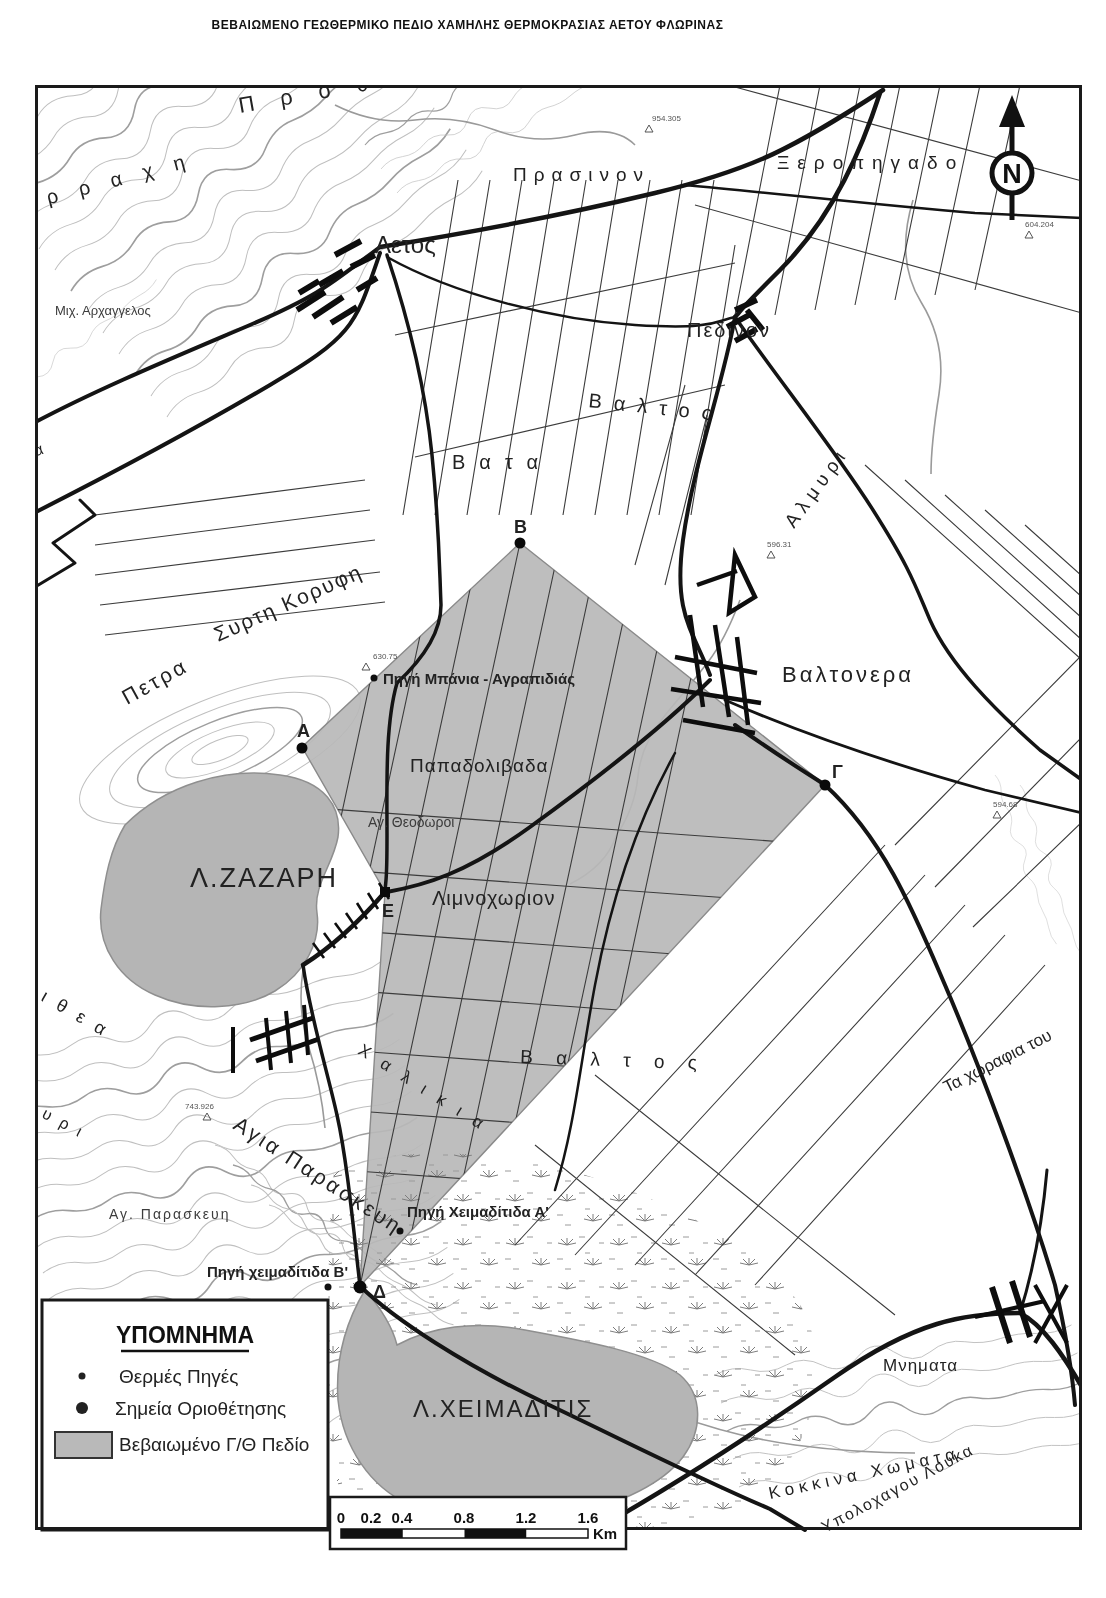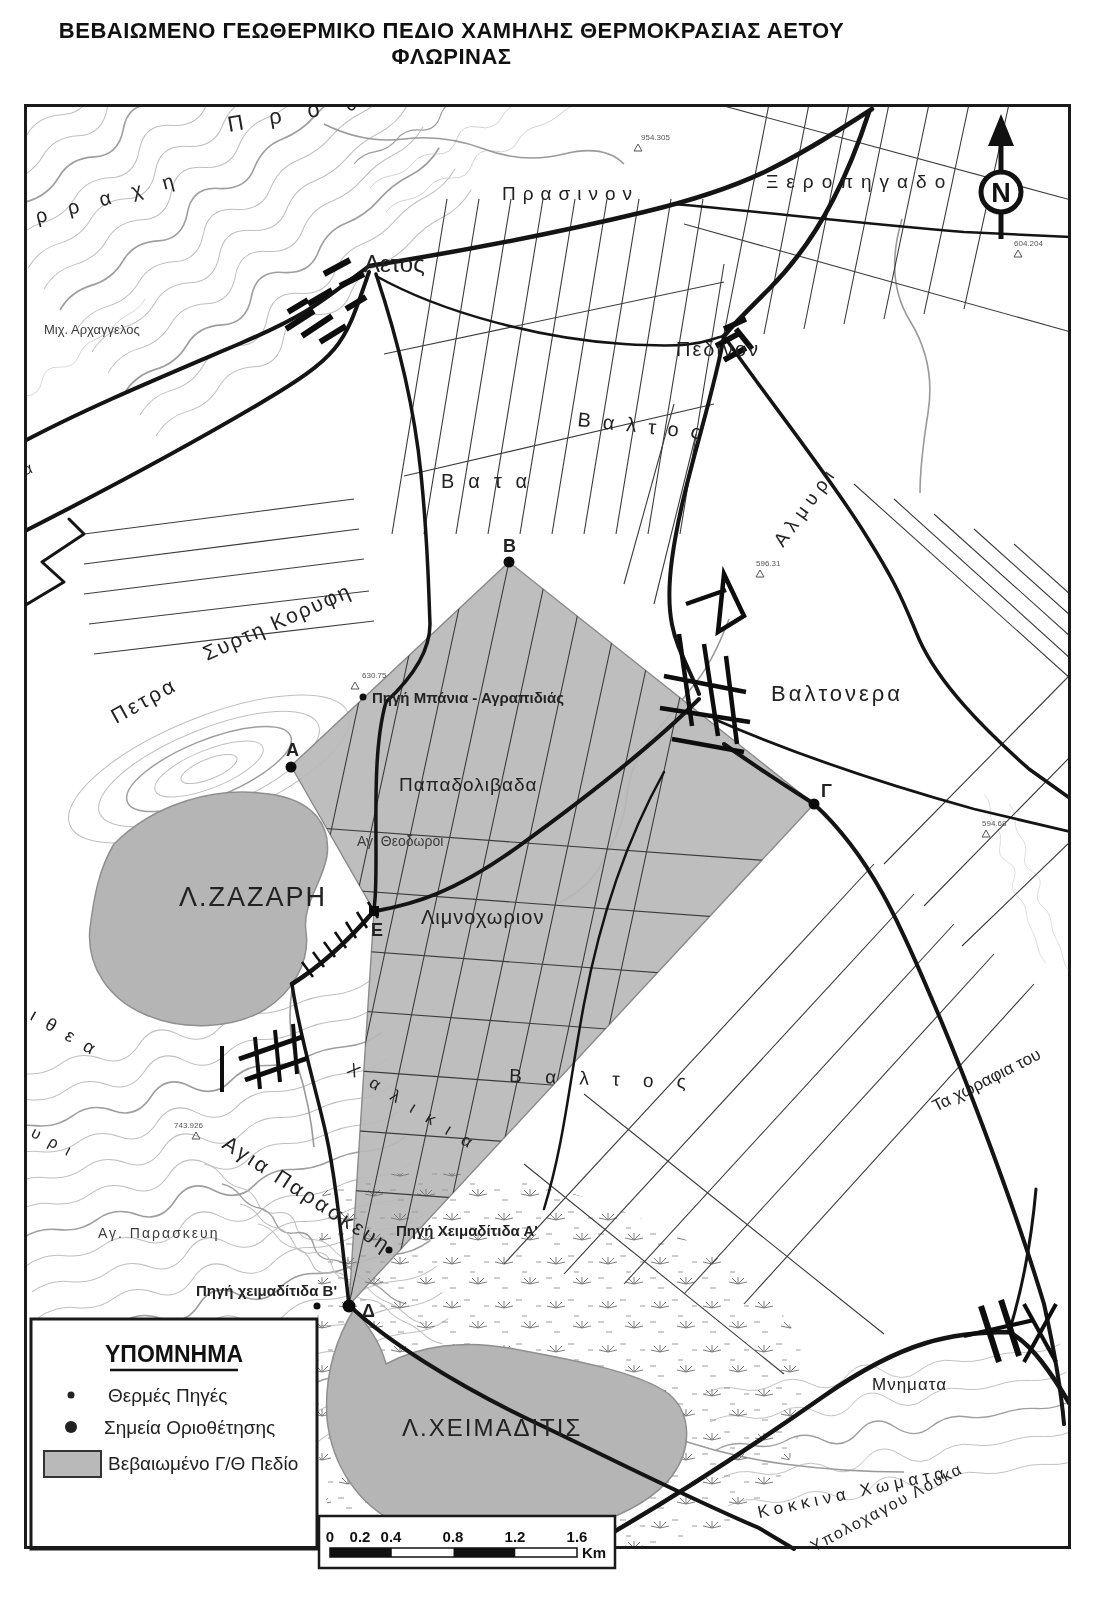--- a/index.html
+++ b/index.html
@@ -1,20 +1,20 @@
 <!DOCTYPE html>
 <html><head>
 <meta charset="utf-8">
 <style>
   html,body{margin:0;padding:0;background:#fff;}
   .page{position:relative;width:1106px;height:1598px;background:#fff;overflow:hidden;
         font-family:"Liberation Sans",sans-serif;}
-  .title{position:absolute;top:18px;left:0;width:903px;text-align:center;
-         font-size:22px;font-weight:bold;color:#111;letter-spacing:.5px;}
-  .mapwrap{position:absolute;left:24px;top:85px;width:972px;height:1470px;margin-top:19px;}
+  .title{position:absolute;top:18px;left:16px;width:903px;text-align:center;
+         font-size:12px;font-weight:bold;color:#111;letter-spacing:.5px;}
+  .mapwrap{position:absolute;left:35px;top:85px;width:972px;height:1470px;}
   svg text{font-family:"Liberation Sans",sans-serif;}
   .lbl{fill:#222;}
   .lbl-sm{fill:#3c3c3c;}
   .elev{fill:#555;font-size:8px;}
   .bold{font-weight:bold;}
 </style>
 </head>
 <body>
 <div class="page">
 

